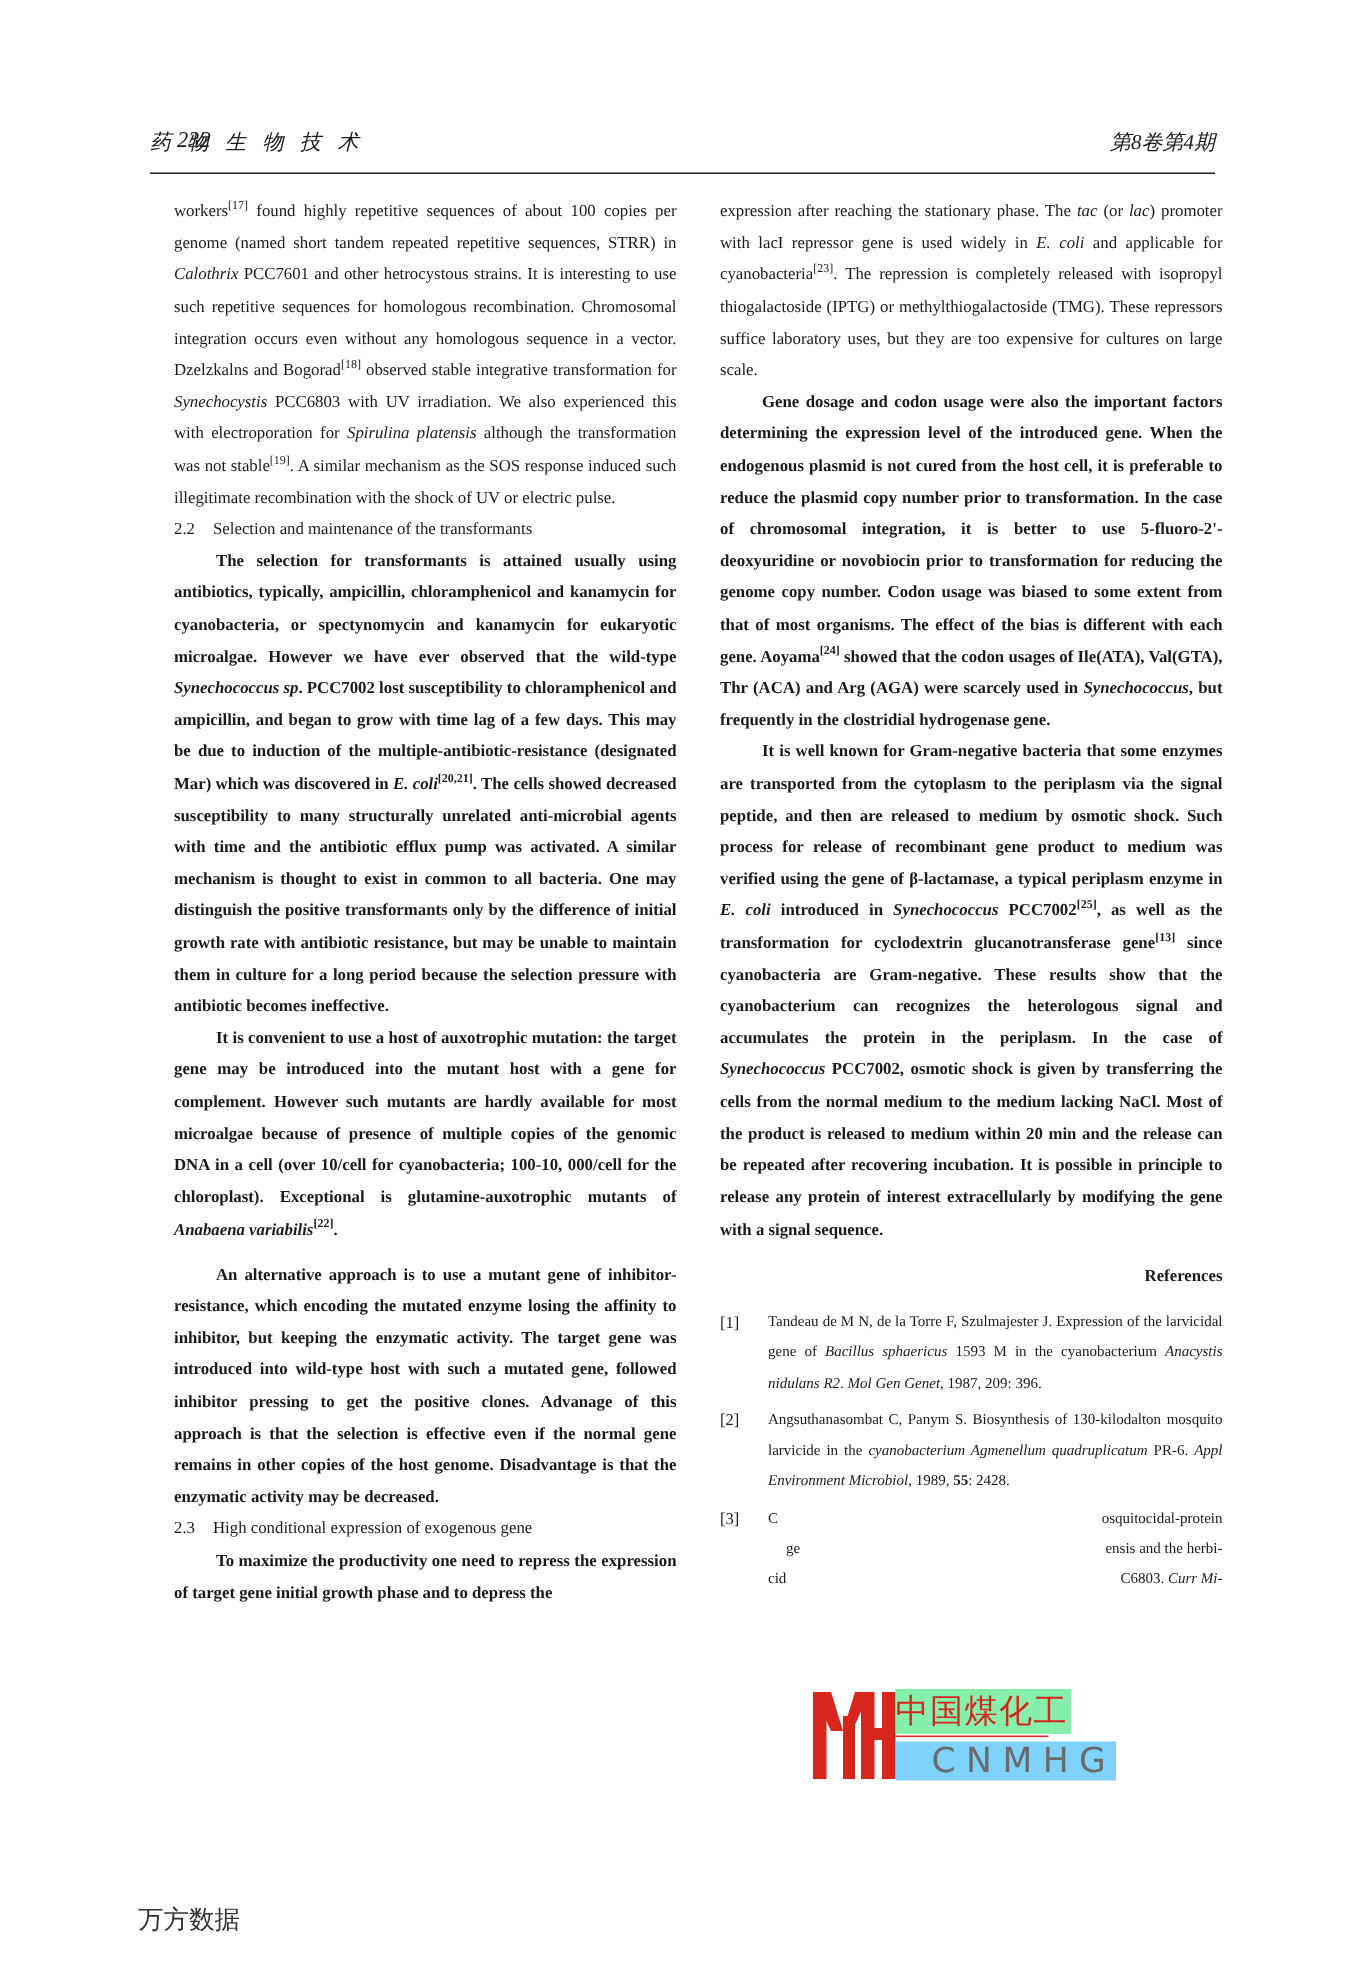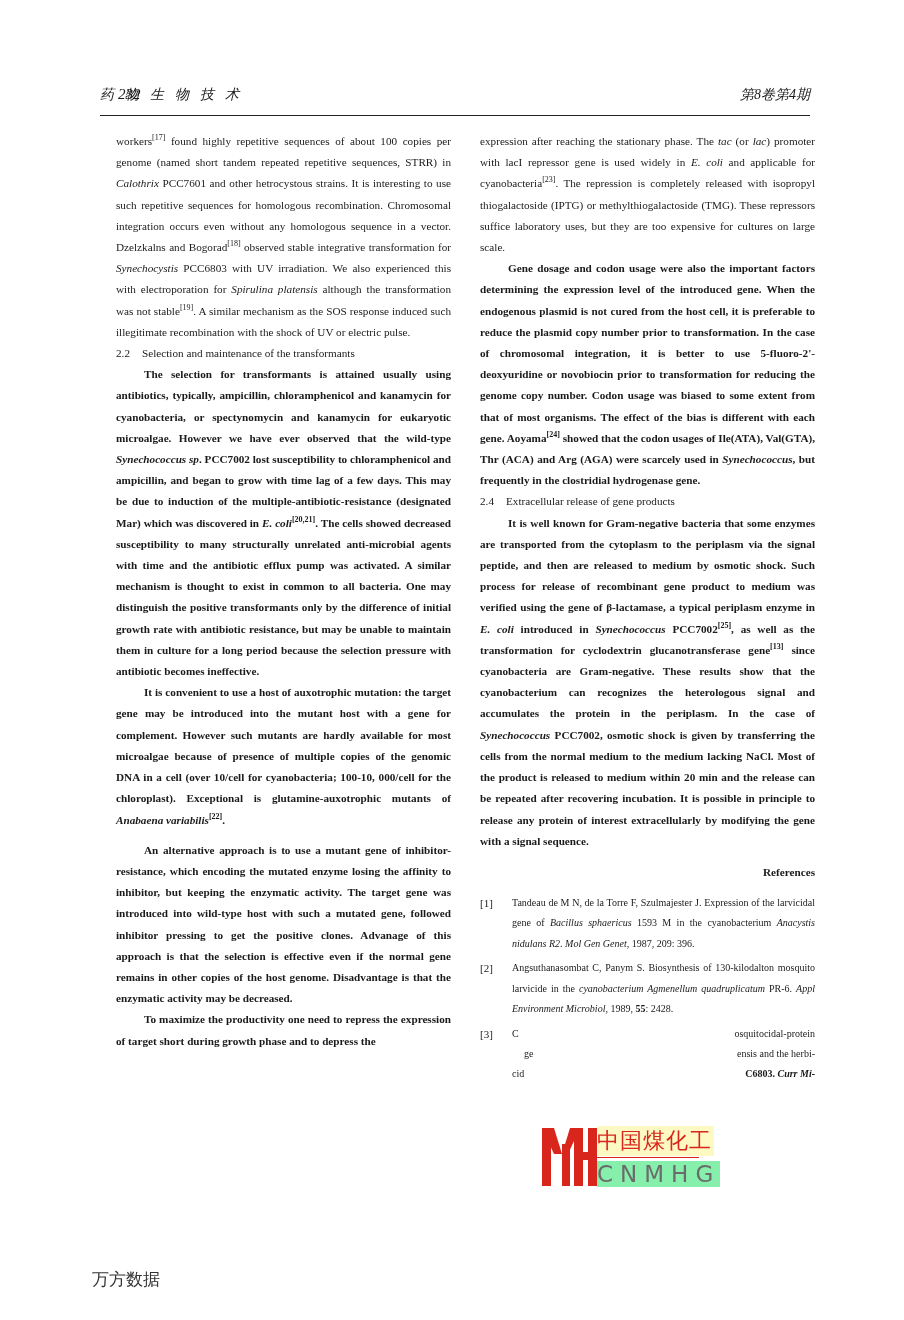--- a/index.html
+++ b/index.html
@@ -22,23 +22,23 @@
   h3.sec { margin: 0; font-size: 11.2px; font-weight: normal; line-height: 21.2px; }
   h3.sec .num { display: inline-block; width: 26px; }
   .gap { height: 9px; }
   .ref-title { text-align: right; font-weight: bold; font-size: 11.2px; margin: 10px 0 10px 0; line-height: 21px; }
   .ref { position: relative; padding-left: 32px; font-size: 10px; line-height: 20.5px; margin-bottom: 4px; text-align: justify; }
   .ref .rn { position: absolute; left: 0; top: 0; font-size: 11px; }
 
   .watermark { position: absolute; left: 540px; top: 1124px; width: 270px; height: 70px; }
   .wm-box { position: absolute; left: 0; top: 0; width: 58px; height: 64px; background: #fff; }
   .wm-logo { position: absolute; left: 0; top: 0; }
-  .wm-cn { position: absolute; left: 57px; top: 2px; font-family: "DejaVu Sans", sans-serif; font-size: 22px; color: #d9261c; background: #fef9c3; padding-right: 2px; letter-spacing: 1px; }
+  .wm-cn { position: absolute; left: 57px; top: 2px; font-family: "DejaVu Sans", sans-serif; font-size: 22px; color: #d9261c; background: #86efac; padding-right: 2px; letter-spacing: 1px; }
   .wm-line { position: absolute; left: 57px; top: 33px; width: 102px; height: 0; border-top: 1.5px solid #d9261c; }
-  .wm-en { position: absolute; left: 57px; top: 37px; font-family: "DejaVu Sans", sans-serif; font-size: 23px; color: #6b6b6b; letter-spacing: 7px; background: #86efac; line-height: 26px; }
+  .wm-en { position: absolute; left: 57px; top: 37px; font-family: "DejaVu Sans", sans-serif; font-size: 23px; color: #6b6b6b; letter-spacing: 7px; background: #7dd3fc; line-height: 26px; padding-left: 24px; }
   .footer-brand { position: absolute; left: 92px; top: 1268px; font-family: "DejaVu Sans", sans-serif; font-size: 17px; color: #333; }
 </style>
 </head>
 <body>
 
 <div class="header">
   <span class="page-num">232</span>
   <span class="journal-title">药物生物技术</span>
   <span class="issue">第8卷第4期</span>
 </div>
@@ -50,31 +50,31 @@
   </p>
   <h3 class="sec"><span class="num">2.2</span><span>Selection and maintenance of the transformants</span></h3>
   <p class="ind">
     <span>The selection for transformants is attained usually using antibiotics, typically, ampicillin, chloramphenicol and kanamycin for cyanobacteria, or spectynomycin and kanamycin for eukaryotic microalgae. However we have ever observed that the wild-type </span><i>Synechococcus sp</i><span>. PCC7002 lost susceptibility to chloramphenicol and ampicillin, and began to grow with time lag of a few days. This may be due to induction of the multiple-antibiotic-resistance (designated Mar) which was discovered in </span><i>E. coli</i><sup>[20,21]</sup><span>. The cells showed decreased susceptibility to many structurally unrelated anti-microbial agents with time and the antibiotic efflux pump was activated. A similar mechanism is thought to exist in common to all bacteria. One may distinguish the positive transformants only by the difference of initial growth rate with antibiotic resistance, but may be unable to maintain them in culture for a long period because the selection pressure with antibiotic becomes ineffective.</span>
   </p>
   <p class="ind">
     <span>It is convenient to use a host of auxotrophic mutation: the target gene may be introduced into the mutant host with a gene for complement. However such mutants are hardly available for most microalgae because of presence of multiple copies of the genomic DNA in a cell (over 10/cell for cyanobacteria; 100-10, 000/cell for the chloroplast). Exceptional is glutamine-auxotrophic mutants of </span><i>Anabaena variabilis</i><sup>[22]</sup><span>.</span>
   </p>
   <div class="gap"></div>
   <p class="ind">An alternative approach is to use a mutant gene of inhibitor-resistance, which encoding the mutated enzyme losing the affinity to inhibitor, but keeping the enzymatic activity. The target gene was introduced into wild-type host with such a mutated gene, followed inhibitor pressing to get the positive clones. Advanage of this approach is that the selection is effective even if the normal gene remains in other copies of the host genome. Disadvantage is that the enzymatic activity may be decreased.</p>
-  <p class="ind">To maximize the productivity one need to repress the expression of target short during growth phase and to depress the</p>
+  <h3 class="sec"><span class="num">2.3</span><span>High conditional expression of exogenous gene</span></h3>
+  <p class="ind">To maximize the productivity one need to repress the expression of target gene initial growth phase and to depress the</p>
 </div>
 
 <div class="col right">
   <p>
     <span>expression after reaching the stationary phase. The </span><i>tac</i><span> (or </span><i>lac</i><span>) promoter with lacI repressor gene is used widely in </span><i>E. coli</i><span> and applicable for cyanobacteria</span><sup>[23]</sup><span>. The repression is completely released with isopropyl thiogalactoside (IPTG) or methylthiogalactoside (TMG). These repressors suffice laboratory uses, but they are too expensive for cultures on large scale.</span>
   </p>
   <p class="ind">
     <span>Gene dosage and codon usage were also the important factors determining the expression level of the introduced gene. When the endogenous plasmid is not cured from the host cell, it is preferable to reduce the plasmid copy number prior to transformation. In the case of chromosomal integration, it is better to use 5-fluoro-2'-deoxyuridine or novobiocin prior to transformation for reducing the genome copy number. Codon usage was biased to some extent from that of most organisms. The effect of the bias is different with each gene. Aoyama</span><sup>[24]</sup><span> showed that the codon usages of Ile(ATA), Val(GTA), Thr (ACA) and Arg (AGA) were scarcely used in </span><i>Synechococcus</i><span>, but frequently in the clostridial hydrogenase gene.</span>
   </p>
-  <h3 class="sec"><span class="num">2.4</span><span>Extracellular release of gene products</span></h3>
   <p class="ind">
     <span>It is well known for Gram-negative bacteria that some enzymes are transported from the cytoplasm to the periplasm via the signal peptide, and then are released to medium by osmotic shock. Such process for release of recombinant gene product to medium was verified using the gene of β-lactamase, a typical periplasm enzyme in </span><i>E. coli</i><span> introduced in </span><i>Synechococcus</i><span> PCC7002</span><sup>[25]</sup><span>, as well as the transformation for cyclodextrin glucanotransferase gene</span><sup>[13]</sup><span> since cyanobacteria are Gram-negative. These results show that the cyanobacterium can recognizes the heterologous signal and accumulates the protein in the periplasm. In the case of </span><i>Synechococcus</i><span> PCC7002, osmotic shock is given by transferring the cells from the normal medium to the medium lacking NaCl. Most of the product is released to medium within 20 min and the release can be repeated after recovering incubation. It is possible in principle to release any protein of interest extracellularly by modifying the gene with a signal sequence.</span>
   </p>
 
   <div class="ref-title">References</div>
 
   <div class="ref">
     <span class="rn">[1]</span>
     <span>Tandeau de M N, de la Torre F, Szulmajester J. Expression of the larvicidal gene of </span><i>Bacillus sphaericus</i><span> 1593 M in the cyanobacterium </span><i>Anacystis nidulans R2</i><span>. </span><i>Mol Gen Genet</i><span>, 1987, 209: 396.</span>
   </div>
@@ -83,21 +83,21 @@
     <span>Angsuthanasombat C, Panym S. Biosynthesis of 130-kilodalton mosquito larvicide in the </span><i>cyanobacterium Agmenellum quadruplicatum</i><span> PR-6. </span><i>Appl Environment Microbiol</i><span>, 1989, </span><b>55</b><span>: 2428.</span>
   </div>
   <div class="ref" style="height:62px;">
     <span class="rn">[3]</span>
     <div style="position:relative;height:62px;">
       <span style="position:absolute;left:0;top:0;">C</span>
       <span style="position:absolute;right:0;top:0;">osquitocidal-protein</span>
       <span style="position:absolute;left:12px;top:20px;">ge</span>
       <span style="position:absolute;right:0;top:20px;">ensis and the herbi-</span>
       <span style="position:absolute;left:0;top:40px;">cid</span>
-      <span style="position:absolute;right:0;top:40px;font-weight:bold;"><span>C6803. </span><i>Curr Mi-</i></span>
+      <span style="position:absolute;right:0;top:40px;"><span>C6803. </span><i>Curr Mi-</i></span>
     </div>
   </div>
 </div>
 
 <div class="watermark">
   <div class="wm-box"></div>
   <svg class="wm-logo" width="58" height="64" viewBox="0 0 58 64">
     <g fill="#d9261c">
       <rect x="2" y="4" width="9" height="58"></rect>
       <polygon points="2,4 14,4 22,30 14,30"></polygon>

